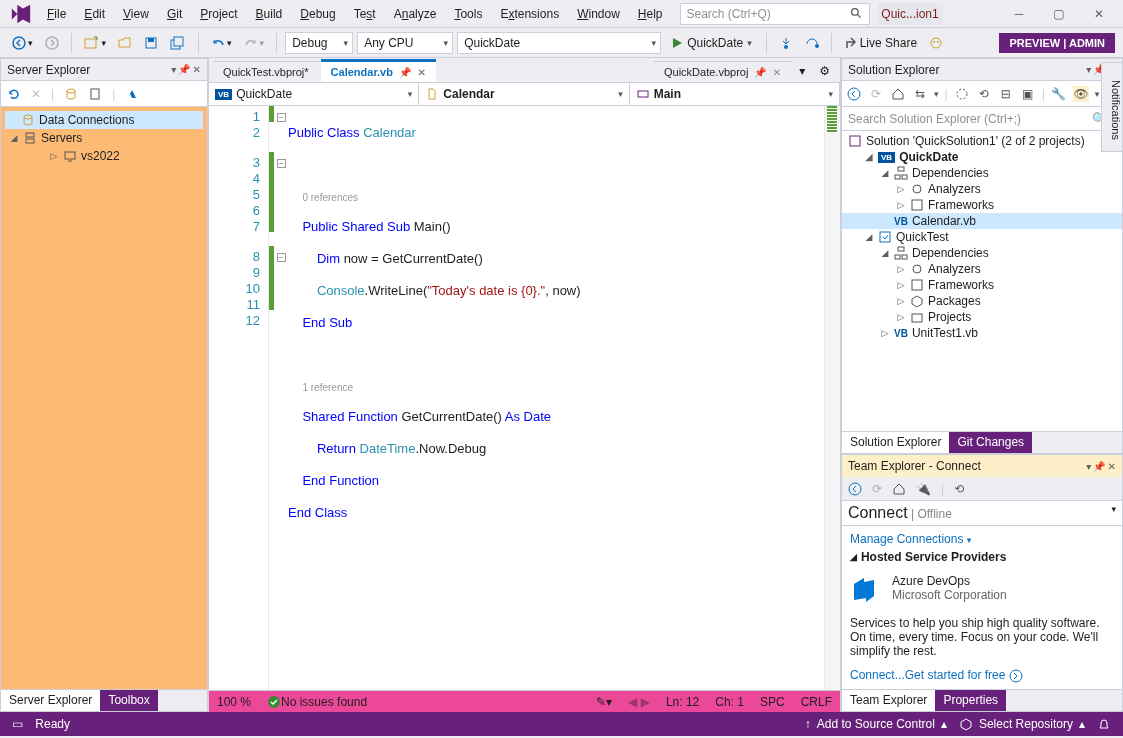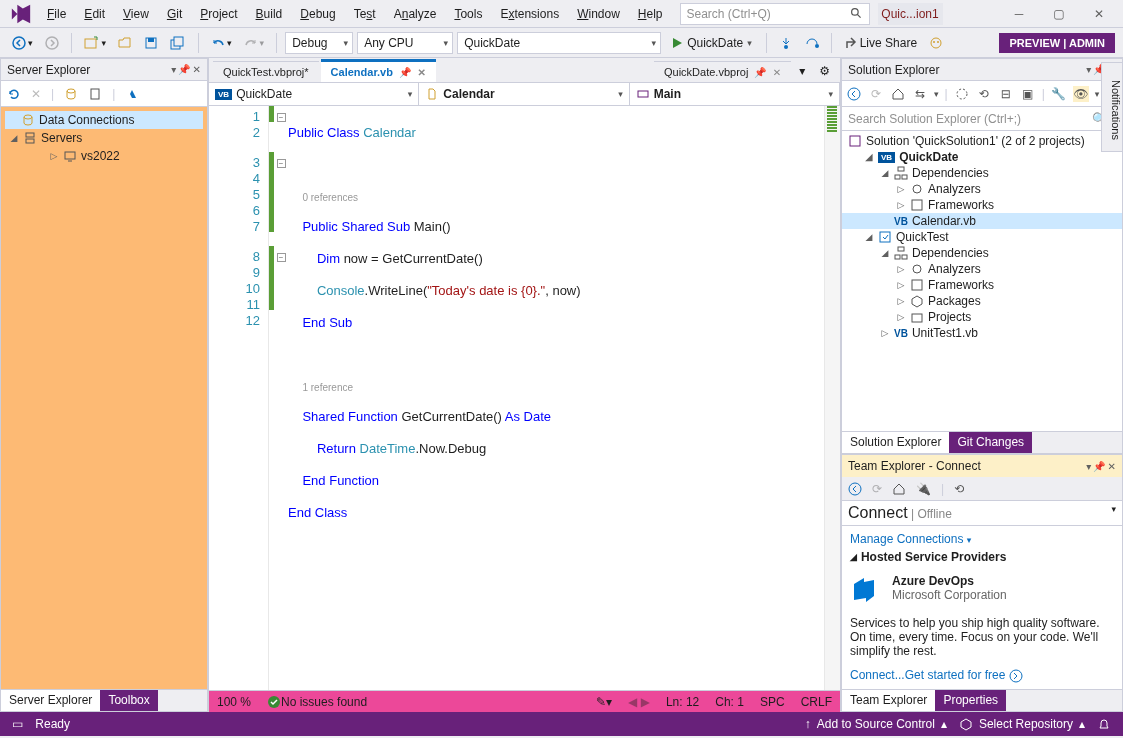--- a/index.html
+++ b/index.html
@@ -620,21 +620,21 @@
         <div class="te-link"><span>Manage Connections</span> <span style="font-size:9px">▾</span></div>
         <div class="te-section">
             <span style="font-size:9px">◢</span>
             <span>Hosted Service Providers</span>
           </div>
         <div class="azure-box">
           <svg class="azure-logo" viewBox="0 0 32 32">
               <path fill="#0078d4" d="M4 10l10-6v4l10-2v16l-8 6v-4l-12 2V10z"></path>
             </svg>
           <div>
-            <div style="font-weight:700">Azure DevOps</div>
+            <div style="font-weight:400">Azure DevOps</div>
             <div style="color:#666">Microsoft Corporation</div>
           </div>
         </div>
         <div style="padding:4px 0">Services to help you ship high quality software. On time, every time. Focus on your code. We'll simplify the rest.</div>
         <div style="display:flex;justify-content:flex-start;padding-top:6px">
           <span class="te-link">Connect...</span>
           <span class="te-link"><span>Get started for free</span> <svg width="14" height="14" style="display:inline;vertical-align:middle">
                 <circle cx="7" cy="7" r="6" fill="none" stroke="#0e70c0"></circle>
                 <path d="M5 4l3 3-3 3" fill="none" stroke="#0e70c0"></path>
               </svg></span>

